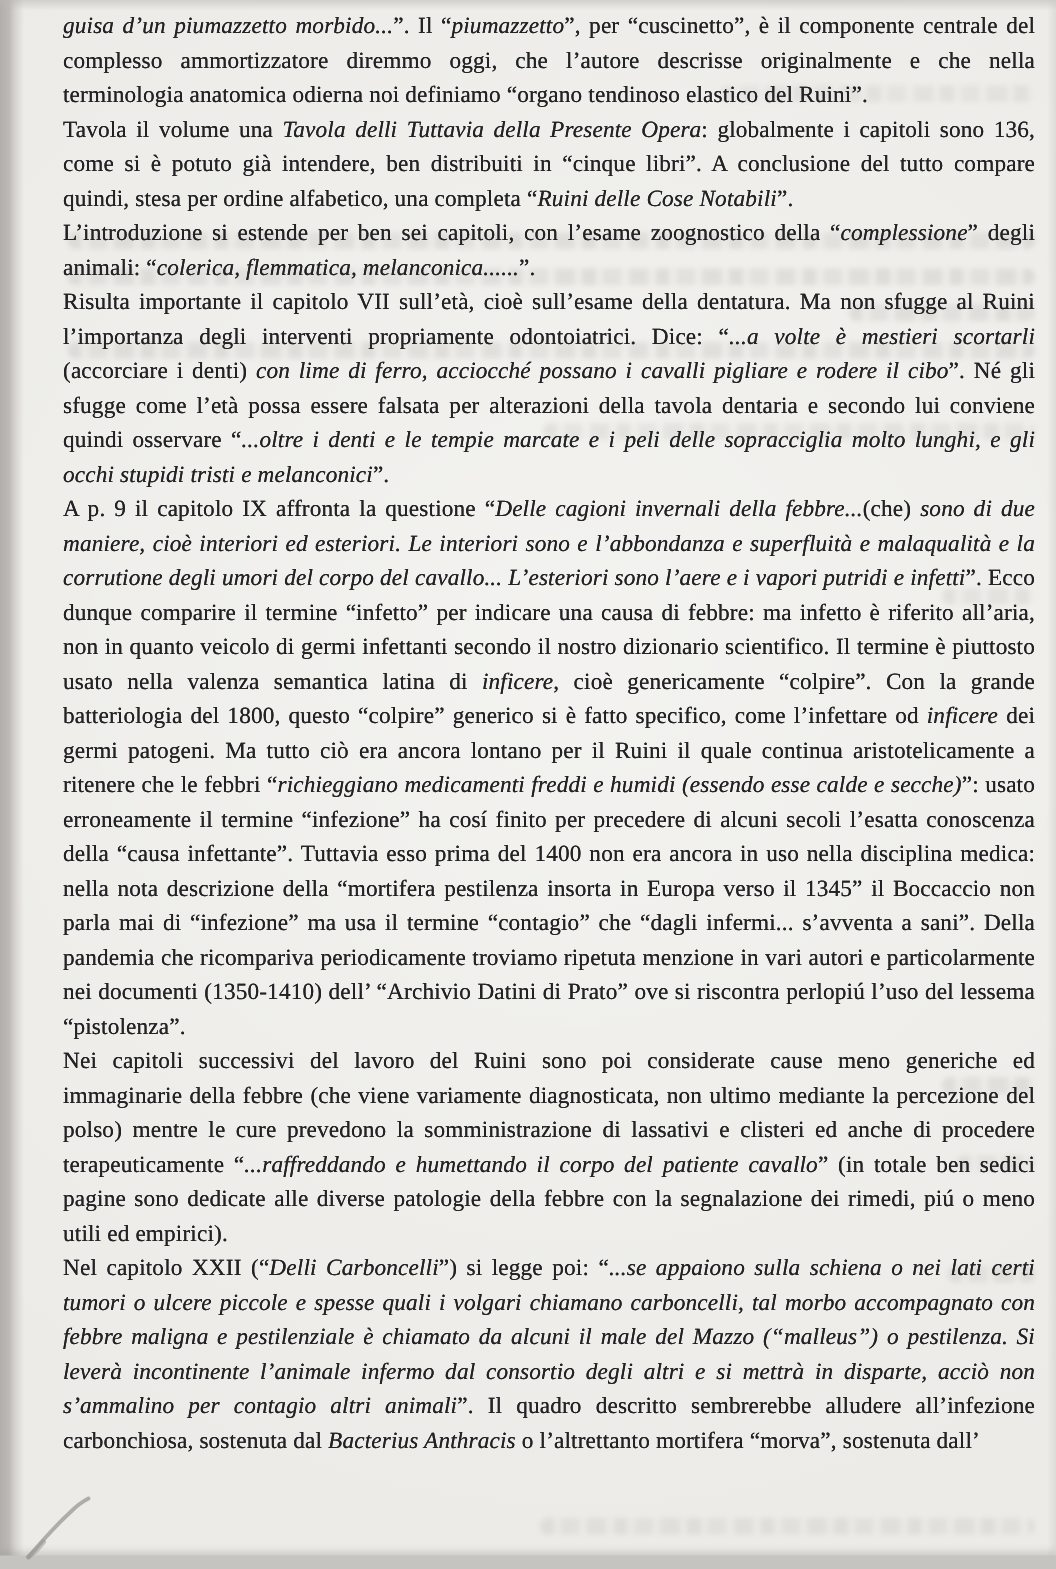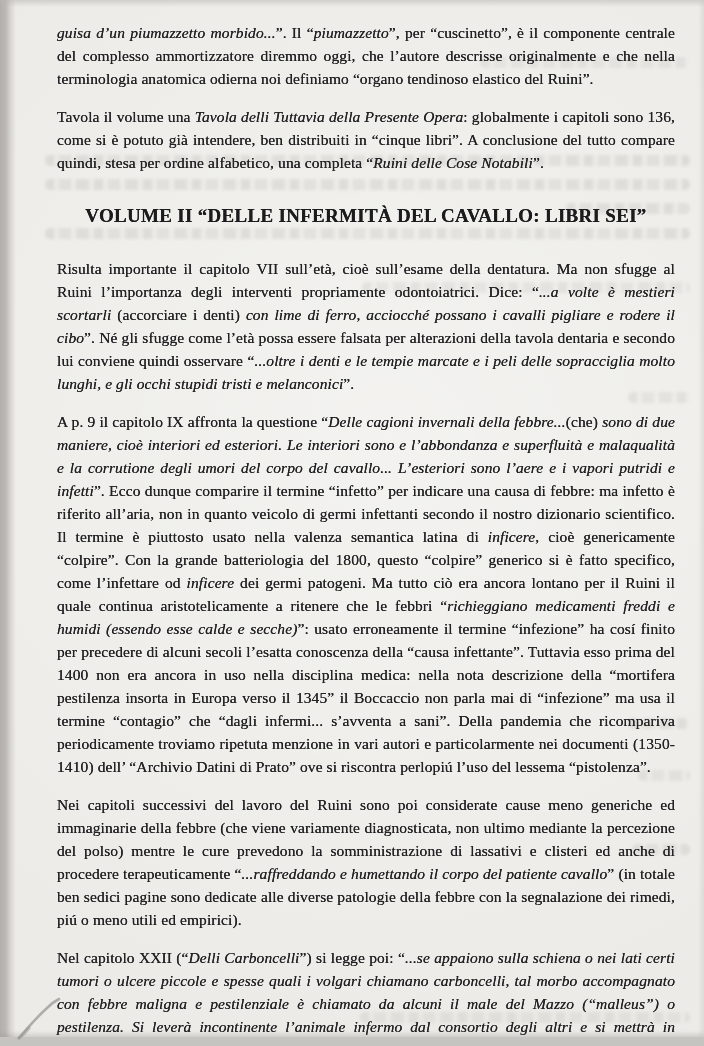--- a/index.html
+++ b/index.html
@@ -58,21 +58,21 @@
   .textcol {
     position: absolute; left: 42px; right: 14px; top: 6px; bottom: 4px;
     overflow: hidden; z-index: 2;
     color: var(--text, #232326);
     font-size: 15.5px; line-height: 23px;
     text-align: justify;
     letter-spacing: 0.1px;
     text-shadow: 0 0 0.3px currentColor;
     hyphens: auto;
   }
-  .para { margin: 15px; }
+  .para { margin: 0; }
   .para em { font-style: italic; }
   .heading {
     font-size: 19px; line-height: 23px; font-weight: 700;
     text-align: center;
     margin: 30px 0 30px 0;
     letter-spacing: 0.3px;
     color: #1c1c1f;
     text-shadow: 0 0 0.4px currentColor;
   }
   
@@ -96,22 +96,22 @@
   <div class="bleed b8"></div>
   <div class="bleed b9"></div>
   <div class="bleed b10"></div>
   <div class="bleed b11"></div>
 
   <div class="textcol">
     <div id="para-block-1">
         <p class="para"><em>guisa d’un piumazzetto morbido...</em><span>”. Il “</span><em>piumazzetto</em><span>”, per “cuscinetto”, è il componente centrale del complesso ammortizzatore diremmo oggi, che l’autore descrisse originalmente e che nella terminologia anatomica odierna noi definiamo “organo tendinoso elastico del Ruini”.</span></p>
         <p class="para"><span>Tavola il volume una </span><em>Tavola delli Tuttavia della Presente Opera</em><span>: globalmente i capitoli sono 136, come si è potuto già intendere, ben distribuiti in “cinque libri”. A conclusione del tutto compare quindi, stesa per ordine alfabetico, una completa “</span><em>Ruini delle Cose Notabili</em><span>”.</span></p>
       </div>
-    <h1 class="heading">VOLUME II  “DELLE INFERMITÀ DEL CAVALLO: LIBRI SEI”</h1>
     <div id="para-block-2">
+        <p class="para"><span>L’introduzione si estende per ben sei capitoli, con l’esame zoognostico della “</span><em>complessione</em><span>” degli animali: “</span><em>colerica, flemmatica, melanconica......</em><span>”.</span></p>
         <p class="para"><span>Risulta importante il capitolo VII sull’età, cioè sull’esame della dentatura. Ma non sfugge al Ruini l’importanza degli interventi propriamente odontoiatrici. Dice: “</span><em>...a volte è mestieri scortarli </em><span>(accorciare i denti) </span><em>con lime di ferro, acciocché possano i cavalli pigliare e rodere il cibo</em><span>”. Né gli sfugge come l’età possa essere falsata per alterazioni della tavola dentaria e secondo lui conviene quindi osservare “</span><em>...oltre i denti e le tempie marcate e i peli delle sopracciglia molto lunghi, e gli occhi stupidi tristi e melanconici</em><span>”.</span></p>
         <p class="para"><span>A p. 9 il capitolo IX affronta la questione “</span><em>Delle cagioni invernali della febbre...</em><span>(che) </span><em>sono di due maniere, cioè interiori ed esteriori. Le interiori sono e l’abbondanza e superfluità e malaqualità e la corrutione degli umori del corpo del cavallo... L’esteriori sono l’aere e i vapori putridi e infetti</em><span>”. Ecco dunque comparire il termine “infetto” per indicare una causa di febbre: ma infetto è riferito all’aria, non in quanto veicolo di germi infettanti secondo il nostro dizionario scientifico. Il termine è piuttosto usato nella valenza semantica latina di </span><em>inficere</em><span>, cioè genericamente “colpire”. Con la grande batteriologia del 1800, questo “colpire” generico si è fatto specifico, come l’infettare od </span><em>inficere</em><span> dei germi patogeni. Ma tutto ciò era ancora lontano per il Ruini il quale continua aristotelicamente a ritenere che le febbri “</span><em>richieggiano medicamenti freddi e humidi (essendo esse calde e secche)</em><span>”: usato erroneamente il termine “infezione” ha cosí finito per precedere di alcuni secoli l’esatta conoscenza della “causa infettante”. Tuttavia esso prima del 1400 non era ancora in uso nella disciplina medica: nella nota descrizione della “mortifera pestilenza insorta in Europa verso il 1345” il Boccaccio non parla mai di “infezione” ma usa il termine “contagio” che “dagli infermi... s’avventa a sani”. Della pandemia che ricompariva periodicamente troviamo ripetuta menzione in vari autori e particolarmente nei documenti (1350-1410) dell’ “Archivio Datini di Prato” ove si riscontra perlopiú l’uso del lessema “pistolenza”.</span></p>
         <p class="para"><span>Nei capitoli successivi del lavoro del Ruini sono poi considerate cause meno generiche ed immaginarie della febbre (che viene variamente diagnosticata, non ultimo mediante la percezione del polso) mentre le cure prevedono la somministrazione di lassativi e clisteri ed anche di procedere terapeuticamente “</span><em>...raffreddando e humettando il corpo del patiente cavallo</em><span>” (in totale ben sedici pagine sono dedicate alle diverse patologie della febbre con la segnalazione dei rimedi, piú o meno utili ed empirici).</span></p>
         <p class="para"><span>Nel capitolo XXII (“</span><em>Delli Carboncelli</em><span>”) si legge poi: “</span><em>...se appaiono sulla schiena o nei lati certi tumori o ulcere piccole e spesse quali i volgari chiamano carboncelli, tal morbo accompagnato con febbre maligna e pestilenziale è chiamato da alcuni il male del Mazzo (“malleus”) o pestilenza. Si leverà incontinente l’animale infermo dal consortio degli altri e si mettrà in disparte, acciò non s’ammalino per contagio altri animali</em><span>”. Il quadro descritto sembrerebbe alludere all’infezione carbonchiosa, sostenuta dal </span><em>Bacterius Anthracis</em><span> o l’altrettanto mortifera “morva”, sostenuta dall’ </span></p>
       </div>
   </div>
 
   <div class="pencil">
     <svg viewBox="0 0 52 46" width="52" height="46" aria-hidden="true">
       <path d="M6 43 C 12 36, 22 24, 34 13 C 38 9, 42 6, 46 4" stroke="currentColor" stroke-width="2.6" fill="none" stroke-linecap="round" opacity="0.75"></path>

